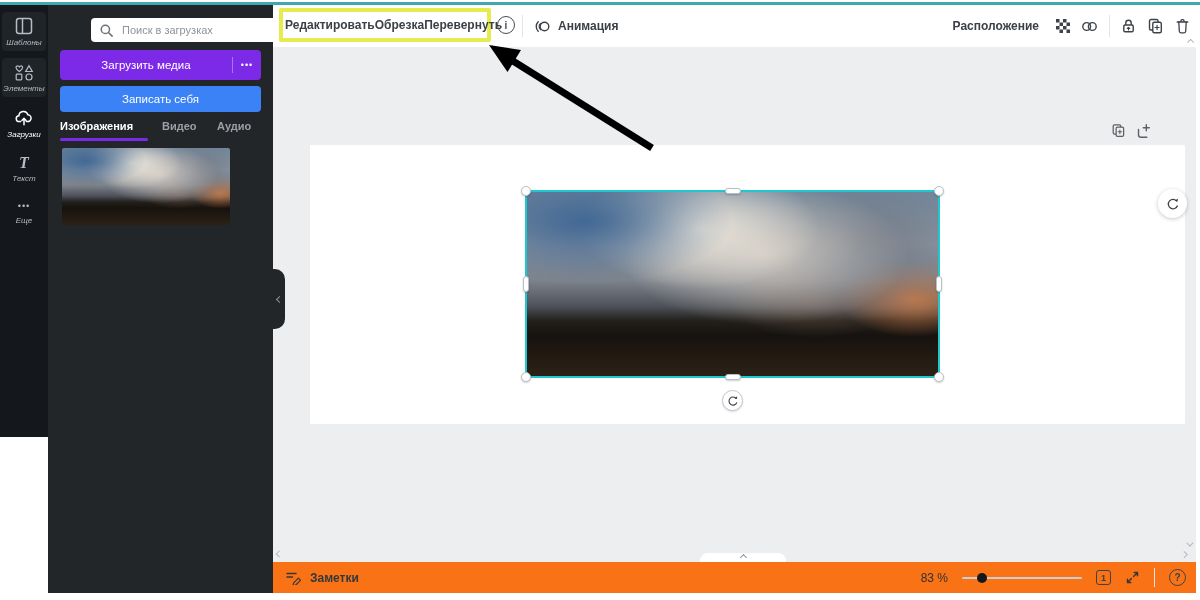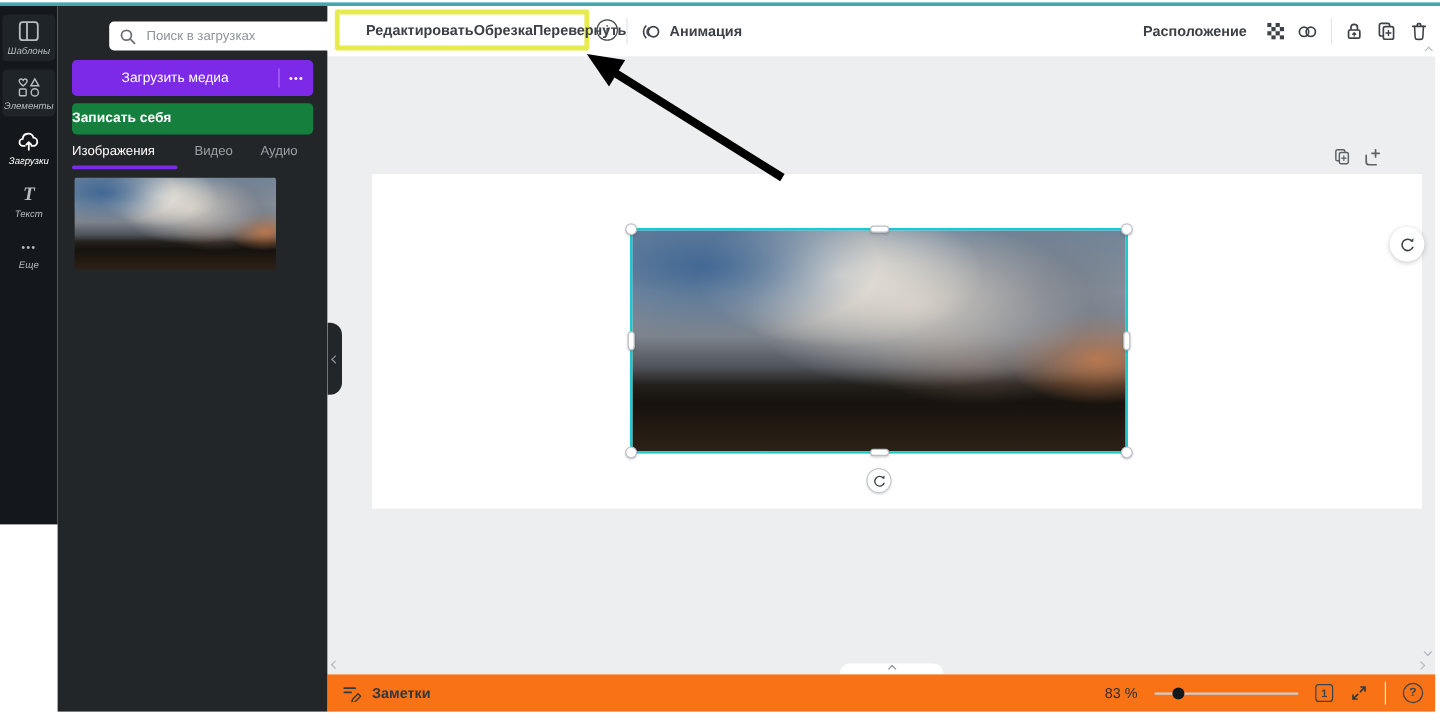--- a/index.html
+++ b/index.html
@@ -21,23 +21,23 @@
 
   
   .panel{position:absolute;left:48px;top:5px;width:225px;height:588px;background:#232629;}
   .searchbox{position:absolute;left:12px;top:13px;width:201px;height:24px;background:#fff;border-radius:4px;display:flex;align-items:center;padding:0 8px;gap:6px;margin-left:31px;}
   .searchbox input{border:none;outline:none;background:transparent;font-family:"Liberation Sans",sans-serif;font-size:11px;color:#33383c;width:150px;}
   .searchbox input::placeholder{color:#8d949b;}
   .btn-upload{position:absolute;left:12px;top:45px;width:201px;height:30px;background:#7d2ae8;border-radius:4px;display:flex;align-items:center;cursor:pointer;}
   .btn-upload .lbl{flex:1;text-align:center;color:#fff;font-size:11.5px;font-weight:400;}
   .btn-upload .sep{width:1px;height:16px;background:rgba(255,255,255,.35);}
   .btn-upload .more{width:28px;text-align:center;color:#fff;font-size:9px;letter-spacing:1px;}
-  .btn-record{position:absolute;left:12px;top:81px;width:201px;height:26px;background:#15803d;border-radius:4px;display:flex;align-items:center;justify-content:flex-start;color:#fff;font-size:11.5px;font-weight:700;cursor:pointer;}
+  .btn-record{position:absolute;left:12px;top:81px;width:201px;height:26px;background:#3b82f6;border-radius:4px;display:flex;align-items:center;justify-content:center;color:#fff;font-size:11.5px;font-weight:400;cursor:pointer;}
   .tabs{position:absolute;left:12px;top:115px;width:201px;height:20px;}
-  .tab{position:absolute;top:0;font-size:11px;font-weight:400;color:#9aa0a6;cursor:pointer;text-align:right;}
+  .tab{position:absolute;top:0;font-size:11px;font-weight:700;color:#9aa0a6;cursor:pointer;text-align:right;}
   .tab.active{color:#fff;}
   .tab-underline{position:absolute;left:12px;top:133px;width:88px;height:2.5px;background:#7d2ae8;border-radius:2px;}
   .thumb{position:absolute;left:14px;top:143px;width:168px;height:77px;border-radius:2px;cursor:pointer;}
 
   
   .photo{
     background:
       radial-gradient(60% 55% at 14% 16%, rgba(62,102,148,.95) 0%, rgba(62,102,148,0) 60%),
       radial-gradient(45% 50% at 42% 20%, rgba(240,233,221,.95) 0%, rgba(240,233,221,0) 65%),
       radial-gradient(50% 55% at 58% 34%, rgba(216,208,198,.85) 0%, rgba(216,208,198,0) 70%),
@@ -45,21 +45,21 @@
       radial-gradient(26% 30% at 94% 58%, rgba(206,124,70,.9) 0%, rgba(206,124,70,0) 70%),
       radial-gradient(30% 28% at 70% 60%, rgba(150,120,100,.4) 0%, rgba(150,120,100,0) 70%),
       linear-gradient(180deg,#72879c 0%,#8d97a2 28%,#7d838c 48%,#4e525a 62%,#23201c 70%,#16120e 78%,#251c13 92%,#2b2117 100%);
   }
 
   
   .collapse-tab{position:absolute;left:273px;top:269px;width:12px;height:60px;background:#232629;border-radius:0 10px 10px 0;z-index:12;display:flex;align-items:center;justify-content:center;cursor:pointer;}
 
   
   .toolbar{position:absolute;left:273px;top:5px;width:923px;height:42px;background:#fff;}
-  .ybox{position:absolute;left:6px;top:3px;width:212px;height:34px;border:4px solid #e6eb4e;border-radius:2px;background:#fff;display:flex;align-items:center;justify-content:space-between;padding:0 22px;}
+  .ybox{position:absolute;left:6px;top:3px;width:212px;height:34px;border:4px solid #e6eb4e;border-radius:2px;background:#fff;display:flex;align-items:center;justify-content:space-between;padding:0 2px;}
   .tb-btn{font-size:12px;font-weight:700;color:#3b4146;cursor:pointer;white-space:nowrap;}
   .info-btn{position:absolute;left:224px;top:11px;width:18px;height:18px;border:1.5px solid #464c52;border-radius:50%;display:flex;align-items:center;justify-content:center;font-size:10px;font-weight:700;color:#464c52;cursor:pointer;}
   .tb-div{position:absolute;top:10px;width:1px;height:22px;background:#e3e5e7;}
   .tb-animate{position:absolute;left:260px;top:0;height:42px;display:flex;align-items:center;gap:7px;cursor:pointer;}
   .tb-right{position:absolute;right:6px;top:0;height:42px;display:flex;align-items:center;}
   .tb-right .gap{width:11px;}
   .tb-right .gapL{width:17px;}
   .tb-icon{cursor:pointer;display:flex;align-items:center;}
   .tb-vdiv{width:1px;height:22px;background:#e3e5e7;}
 

